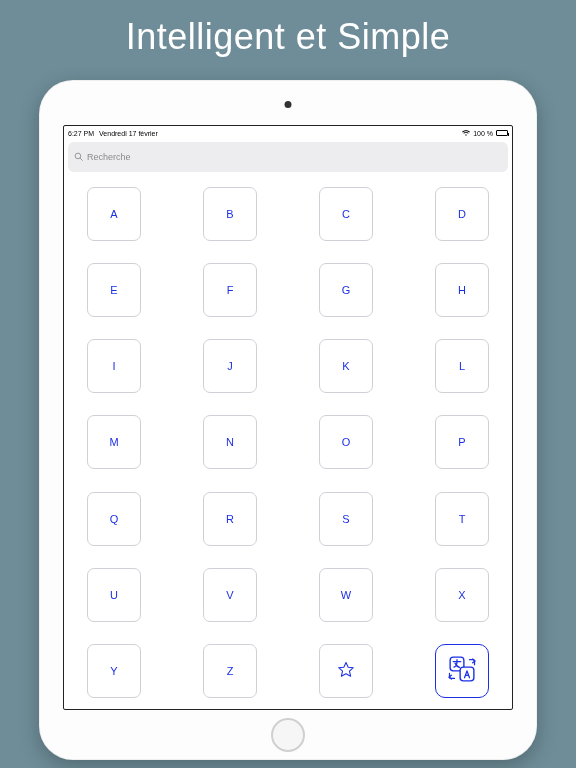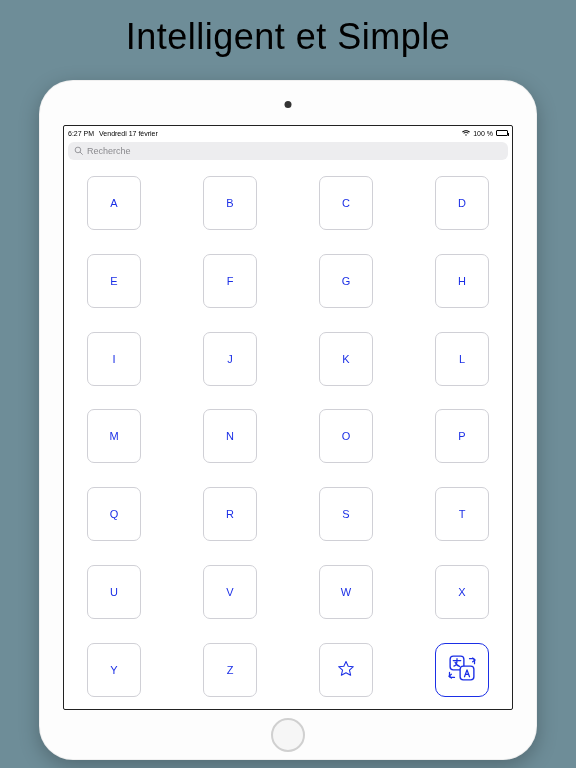--- a/index.html
+++ b/index.html
@@ -4,21 +4,21 @@
 <style>
   * { margin: 0; padding: 0; box-sizing: border-box; }
   html, body { width: 576px; height: 768px; }
   body {
     background: #6e8d98;
     font-family: -apple-system, "Helvetica Neue", Arial, sans-serif;
     overflow: hidden;
   }
   .headline {
     text-align: center;
-    color: #000000;
+    color: #ffffff;
     font-size: 36px;
     font-weight: 400;
     padding-top: 16px;
     letter-spacing: 0.5px;
   }
   .tablet {
     position: absolute;
     left: 50%;
     top: 80px;
     transform: translateX(-50%);
@@ -76,21 +76,21 @@
   }
   .battery-fill { width: 100%; height: 100%; background: #000; }
   .wifi-ico {
     display: inline-block;
   }
   .wifi-ico svg { width: 8px; height: 6px; display: block; }
   .search-bar {
     margin: 2px 4px 4px 4px;
     background: #ededef;
     border-radius: 6px;
-    height: 18px;
+    height: 30px;
     display: flex;
     align-items: center;
     padding: 0 6px;
     gap: 4px;
   }
   .search-bar svg { width: 9px; height: 9px; flex: none; }
   .search-bar span {
     font-size: 9px;
     color: #8a8a8e;
   }

